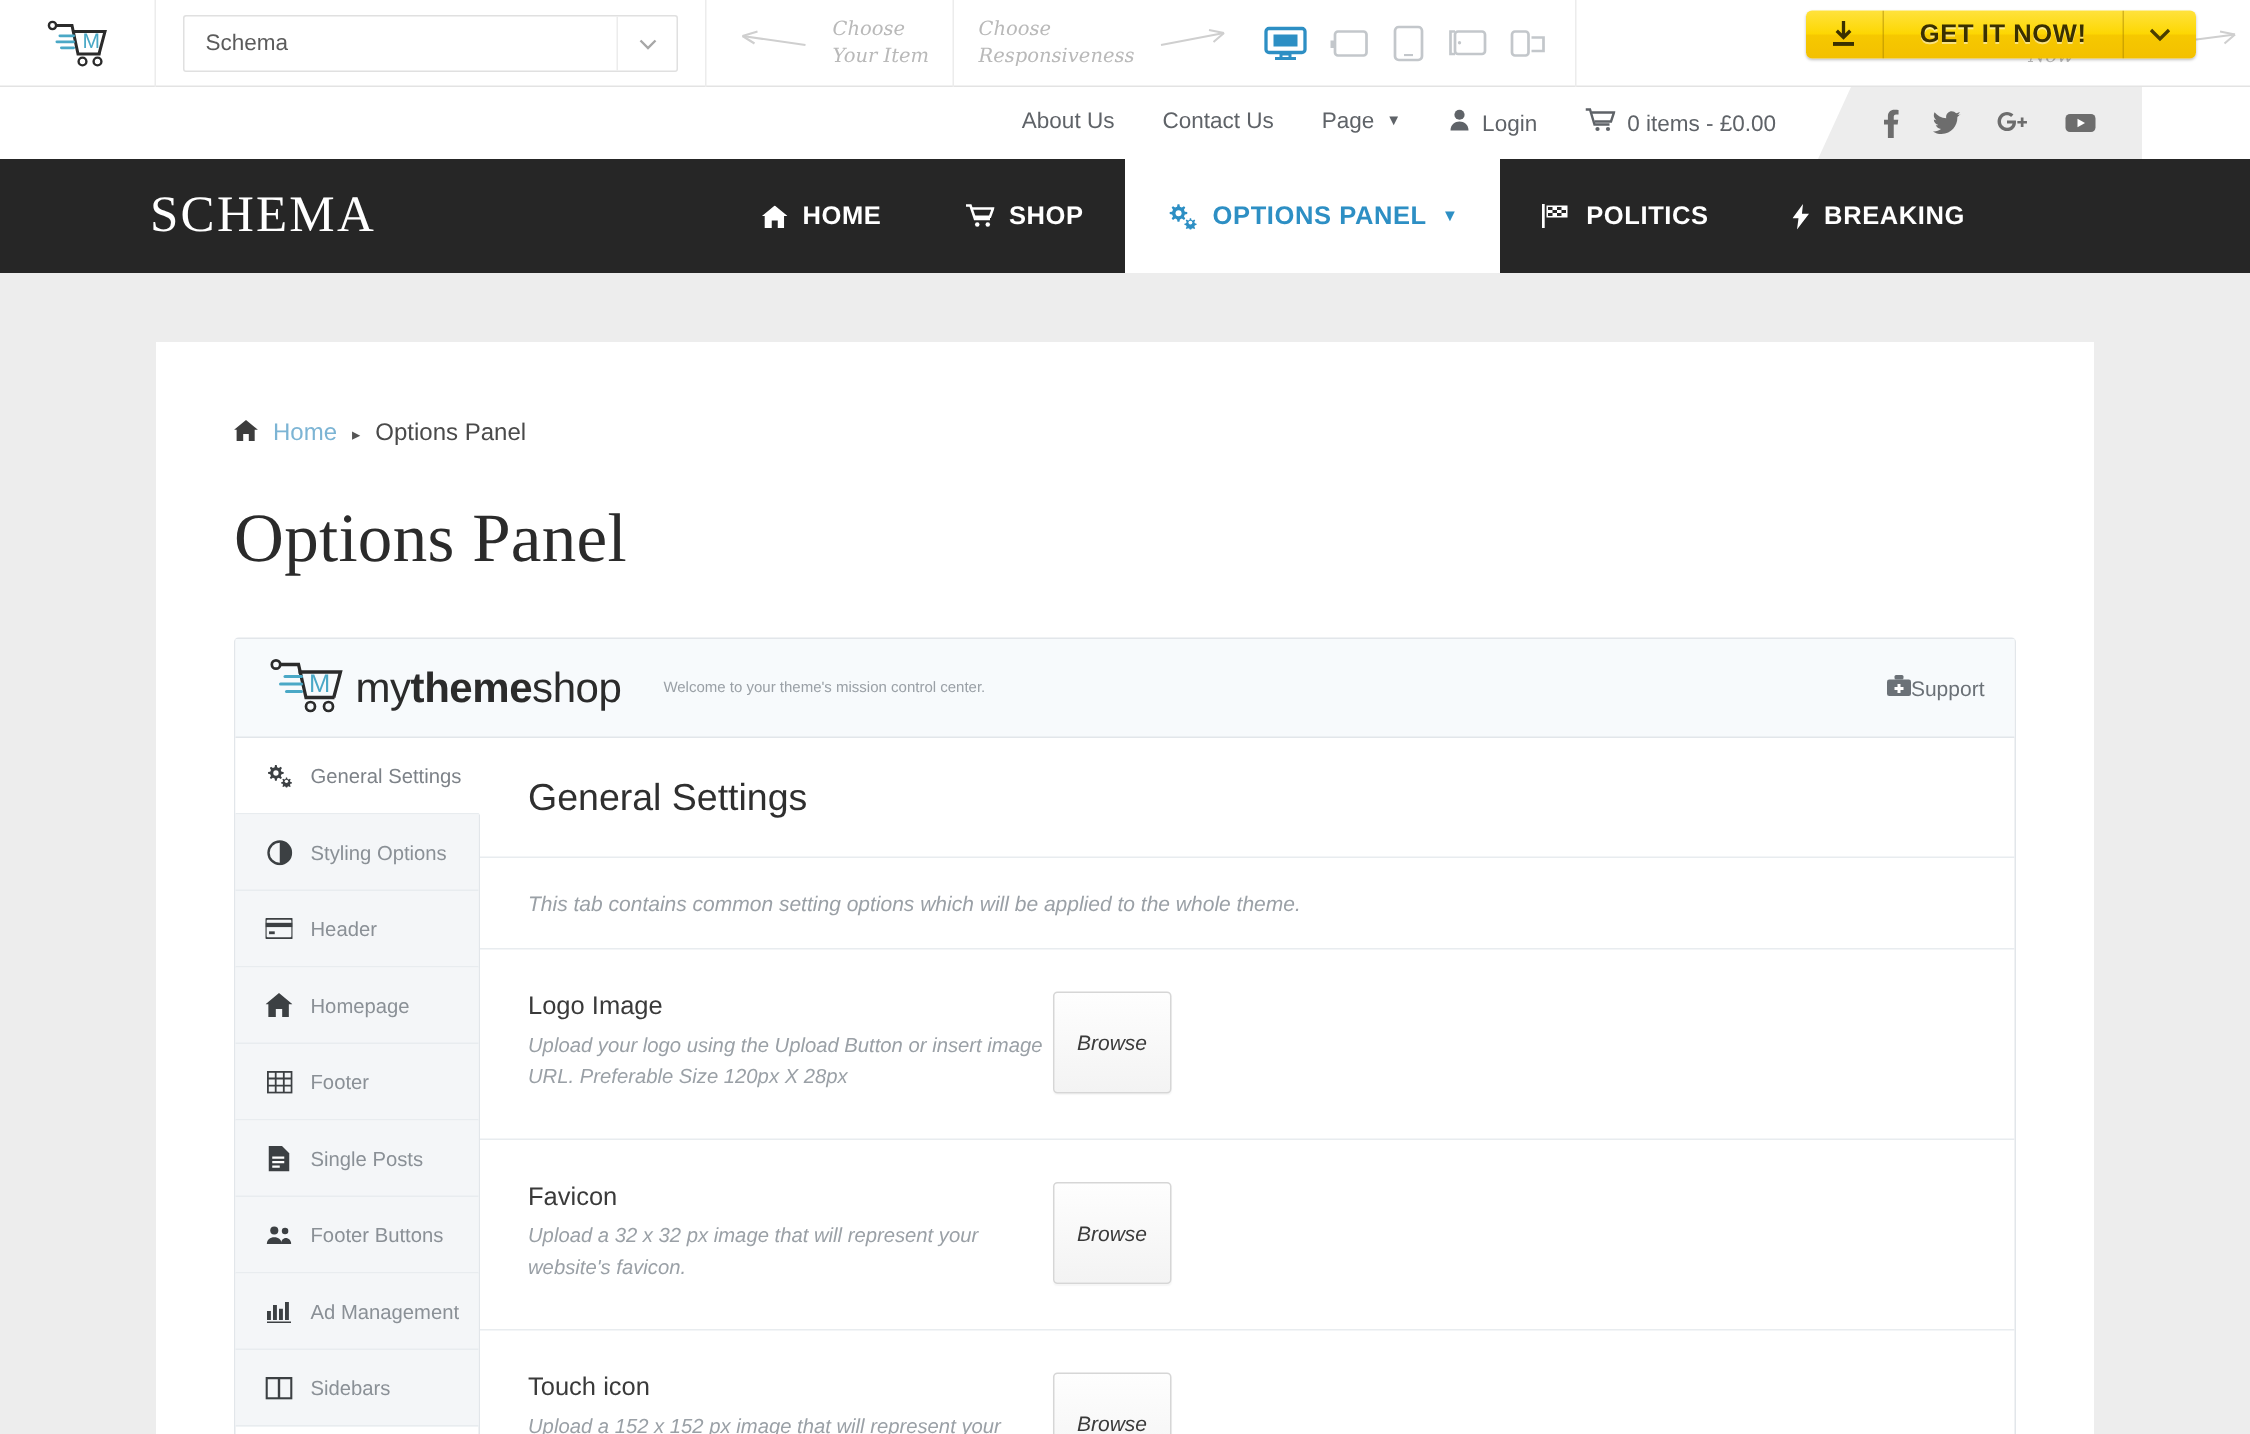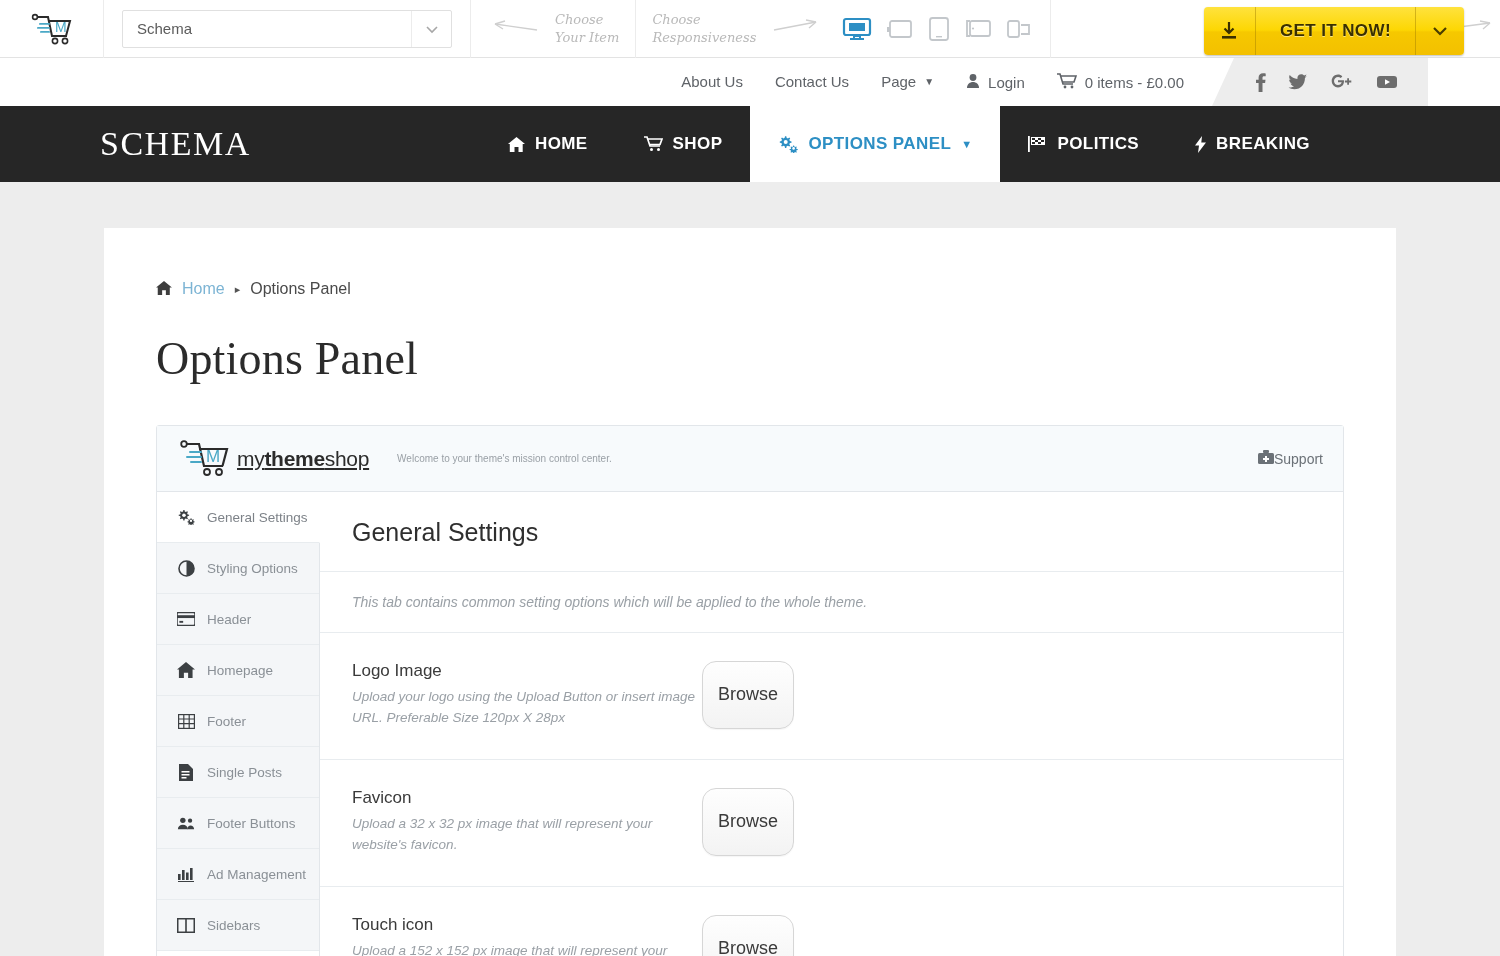--- a/index.html
+++ b/index.html
@@ -57,21 +57,21 @@
     display:flex; align-items:center; gap:10px;
     padding: 0 16px; height:58px;
   }
   .demo-sec.bordered { border-right: 1px solid #ececec; }
 
   .resp-icons { display:flex; align-items:center; gap:14px; margin-left: 6px;}
   .resp-icons svg { display:block; }
 
   .getit {
     position:absolute; right: 36px; top: 7px;
-    display:flex; align-items:stretch; height: 48px;
+    display:flex; align-items:stretch; height: 32px;
     border-radius: 4px; overflow:hidden;
     box-shadow: 0 1px 2px rgba(0,0,0,.25);
     background: linear-gradient(180deg,#ffe23d 0%, #fdd703 48%, #f6c800 52%, #f3c000 100%);
   }
   .getit .part { display:flex; align-items:center; justify-content:center; }
   .getit .dl { width: 52px; border-right: 1px solid rgba(160,125,0,.45); }
   .getit .lbl {
     padding: 0 24px; font-weight: bold; font-size: 17px;
     color: #3a3000; letter-spacing: .4px;
     border-right: 1px solid rgba(160,125,0,.45);
@@ -146,21 +146,21 @@
     border: 1px solid #e2e6ea;
     border-radius: 3px;
     background:#fff;
   }
   .opt-head {
     background:#f7fafc; border-bottom: 1px solid #e2e6ea;
     height: 66px; display:flex; align-items:center;
     padding: 0 20px;
   }
   .mts-logo-wrap { display:flex; align-items:center; gap:4px; }
-  .mts-word { font-size:21px; color:#2b2b2b; letter-spacing:-.3px;text-decoration:underline; }
+  .mts-word { font-size:28px; color:#2b2b2b; letter-spacing:-.3px; }
   .mts-word b { font-weight:bold; }
   .opt-welcome {
     margin-left: 28px; font-size: 10px; color:#9aa0a6;
   }
   .opt-support {
     margin-left:auto; font-size:14px; color:#6b7177;
     display:flex; align-items:center; gap:0;text-align:center;
   }
 
   .opt-body { display:flex; }
@@ -192,23 +192,24 @@
     display:flex; padding: 28px 32px 30px 32px;
     border-bottom:1px solid #e8ecef;
   }
   .opt-row-left { width: 350px; flex:none; }
   .opt-row-label { font-size:17px; color:#3a3a3a; margin-bottom:6px; }
   .opt-row-help {
     font-size:13.5px; font-style:italic; color:#9aa0a6; line-height:1.55;
   }
   .browse-btn {
     border:1px solid #d6d6d6; background: linear-gradient(180deg,#fefefe,#f3f3f3);
-    border-radius:14px; padding: 7px 15px;
-    font-size:18px; color:#3a3a3a; cursor:pointer;
+    border-radius:3px; padding: 7px 15px;
+    font-size:14px; color:#3a3a3a; cursor:pointer;
     box-shadow: 0 1px 1px rgba(0,0,0,.04);
+    font-style: italic;
   }
 </style>
 </head>
 <body>
 
 <div class="demobar">
 
   <div class="demobar-logo">
     <span class="mts-cart">
       <svg width="46" height="34" viewBox="0 0 46 34">

